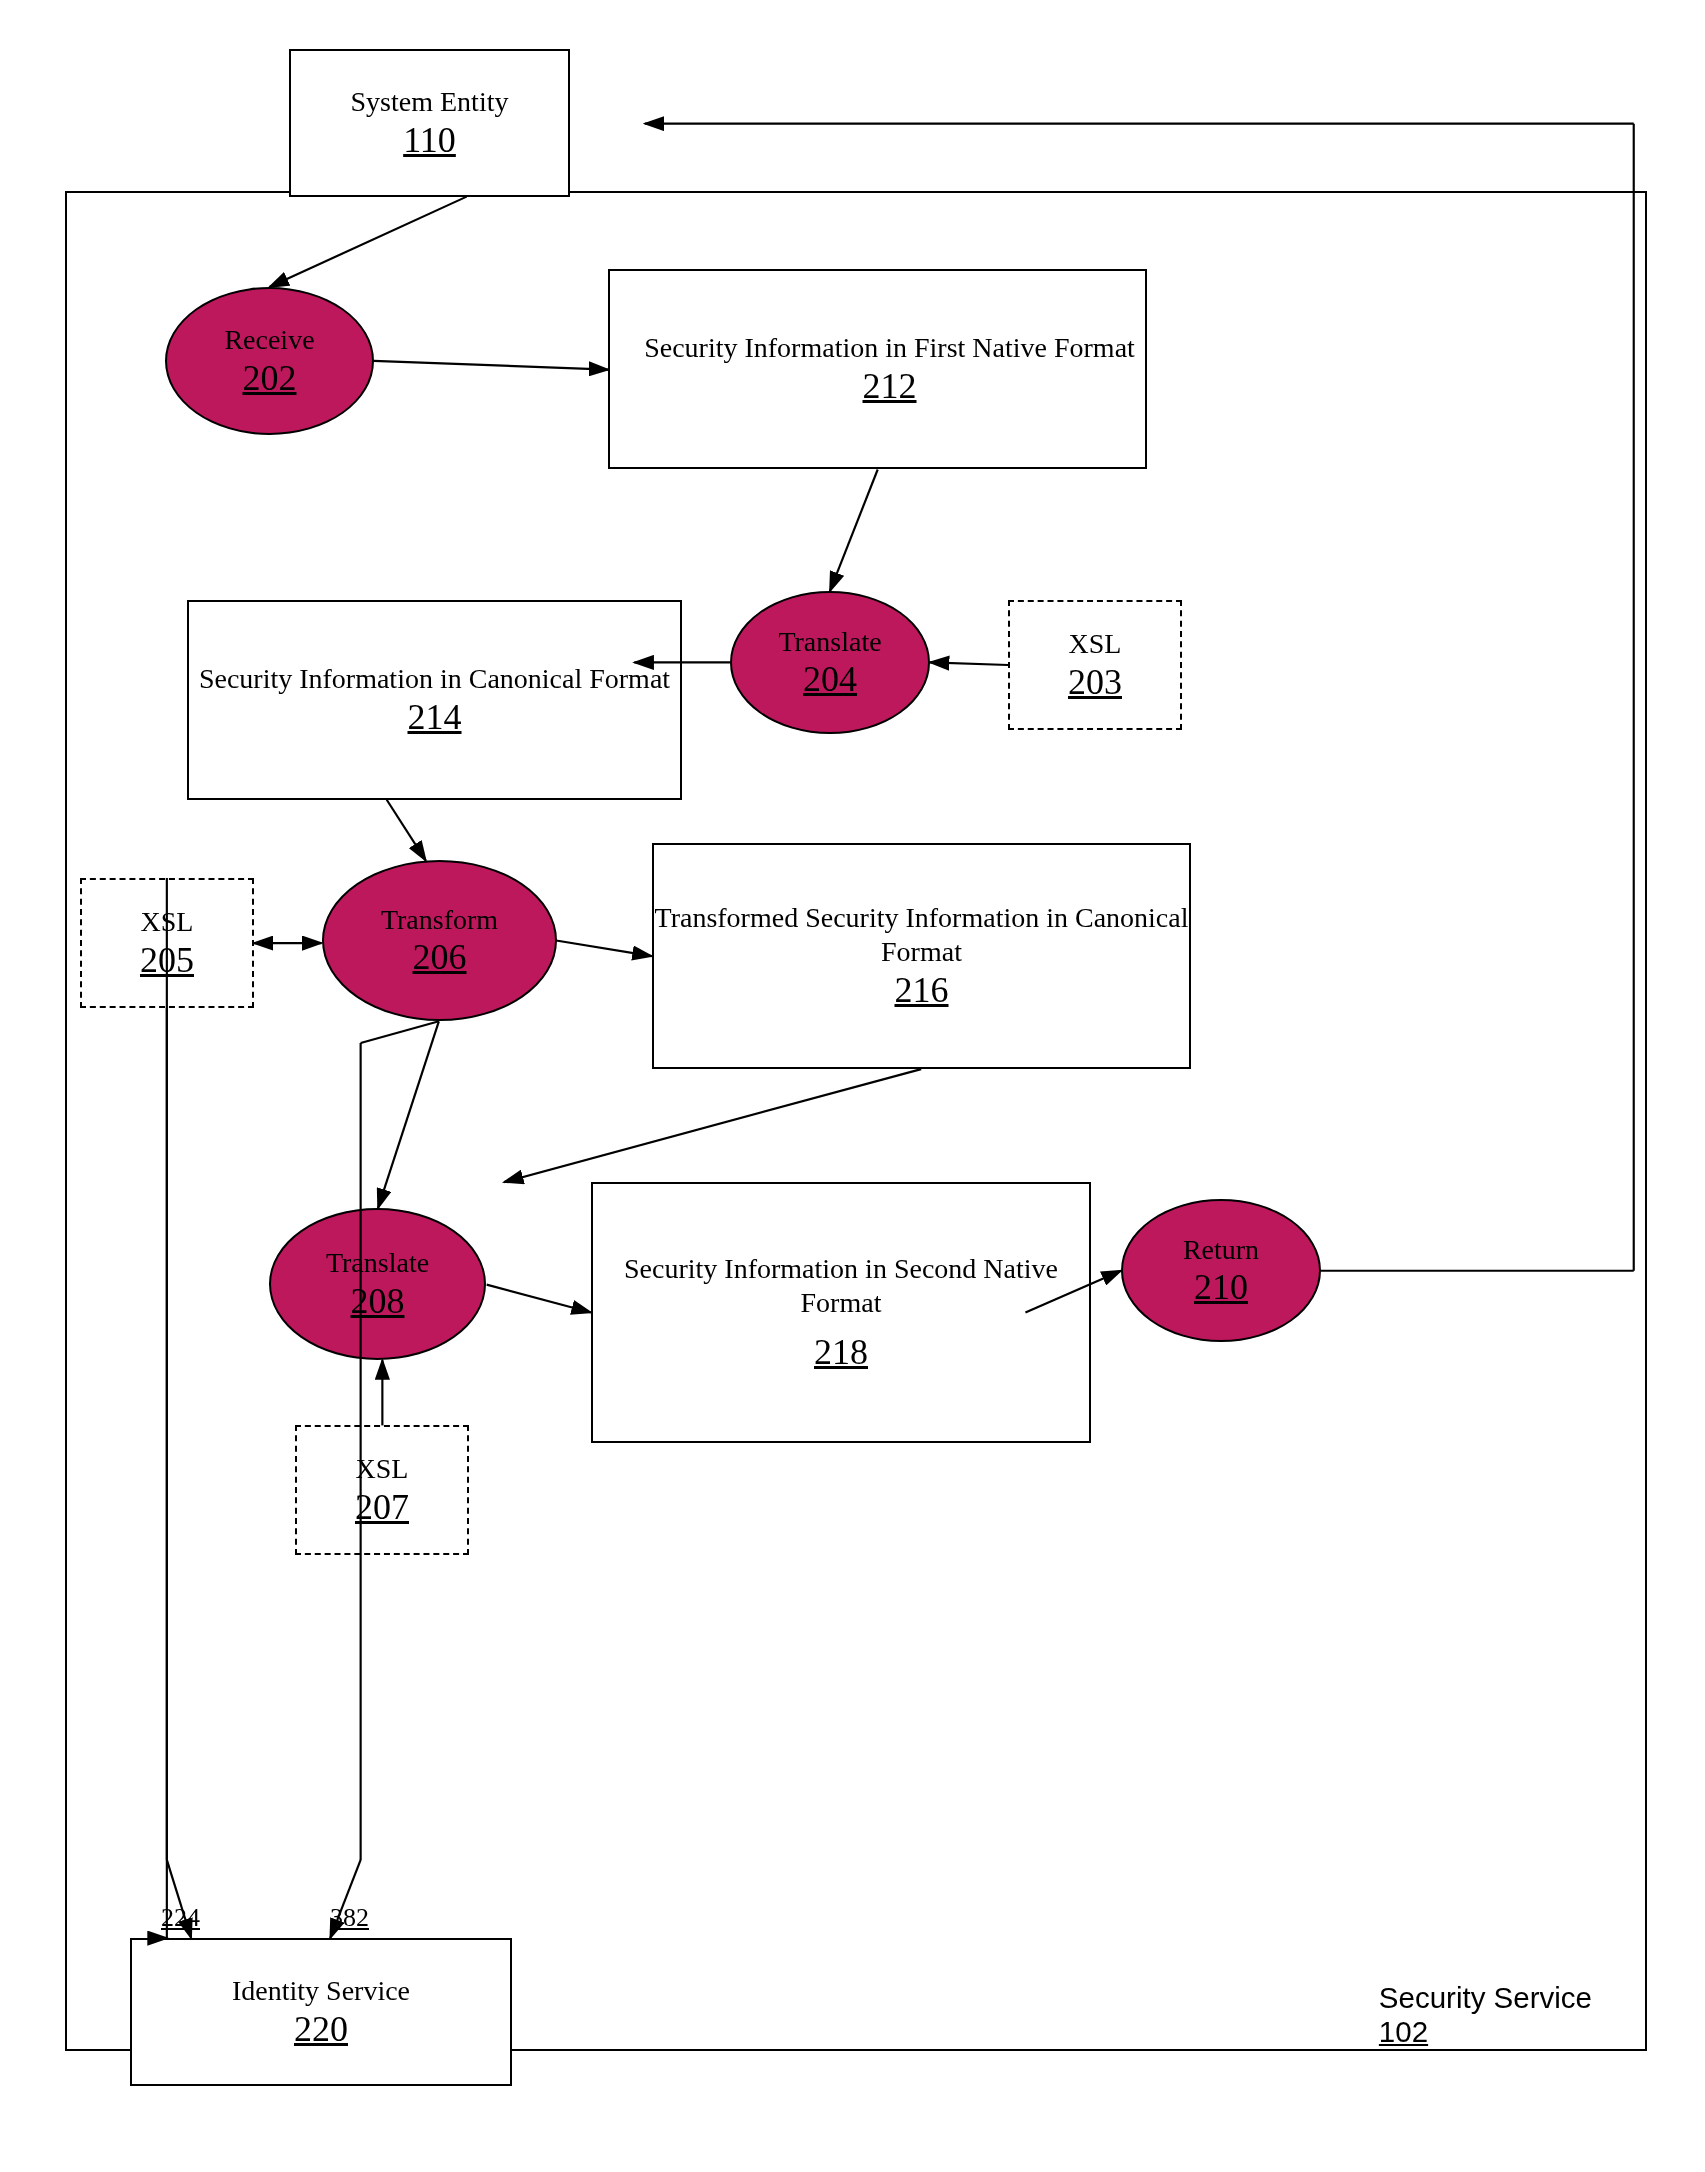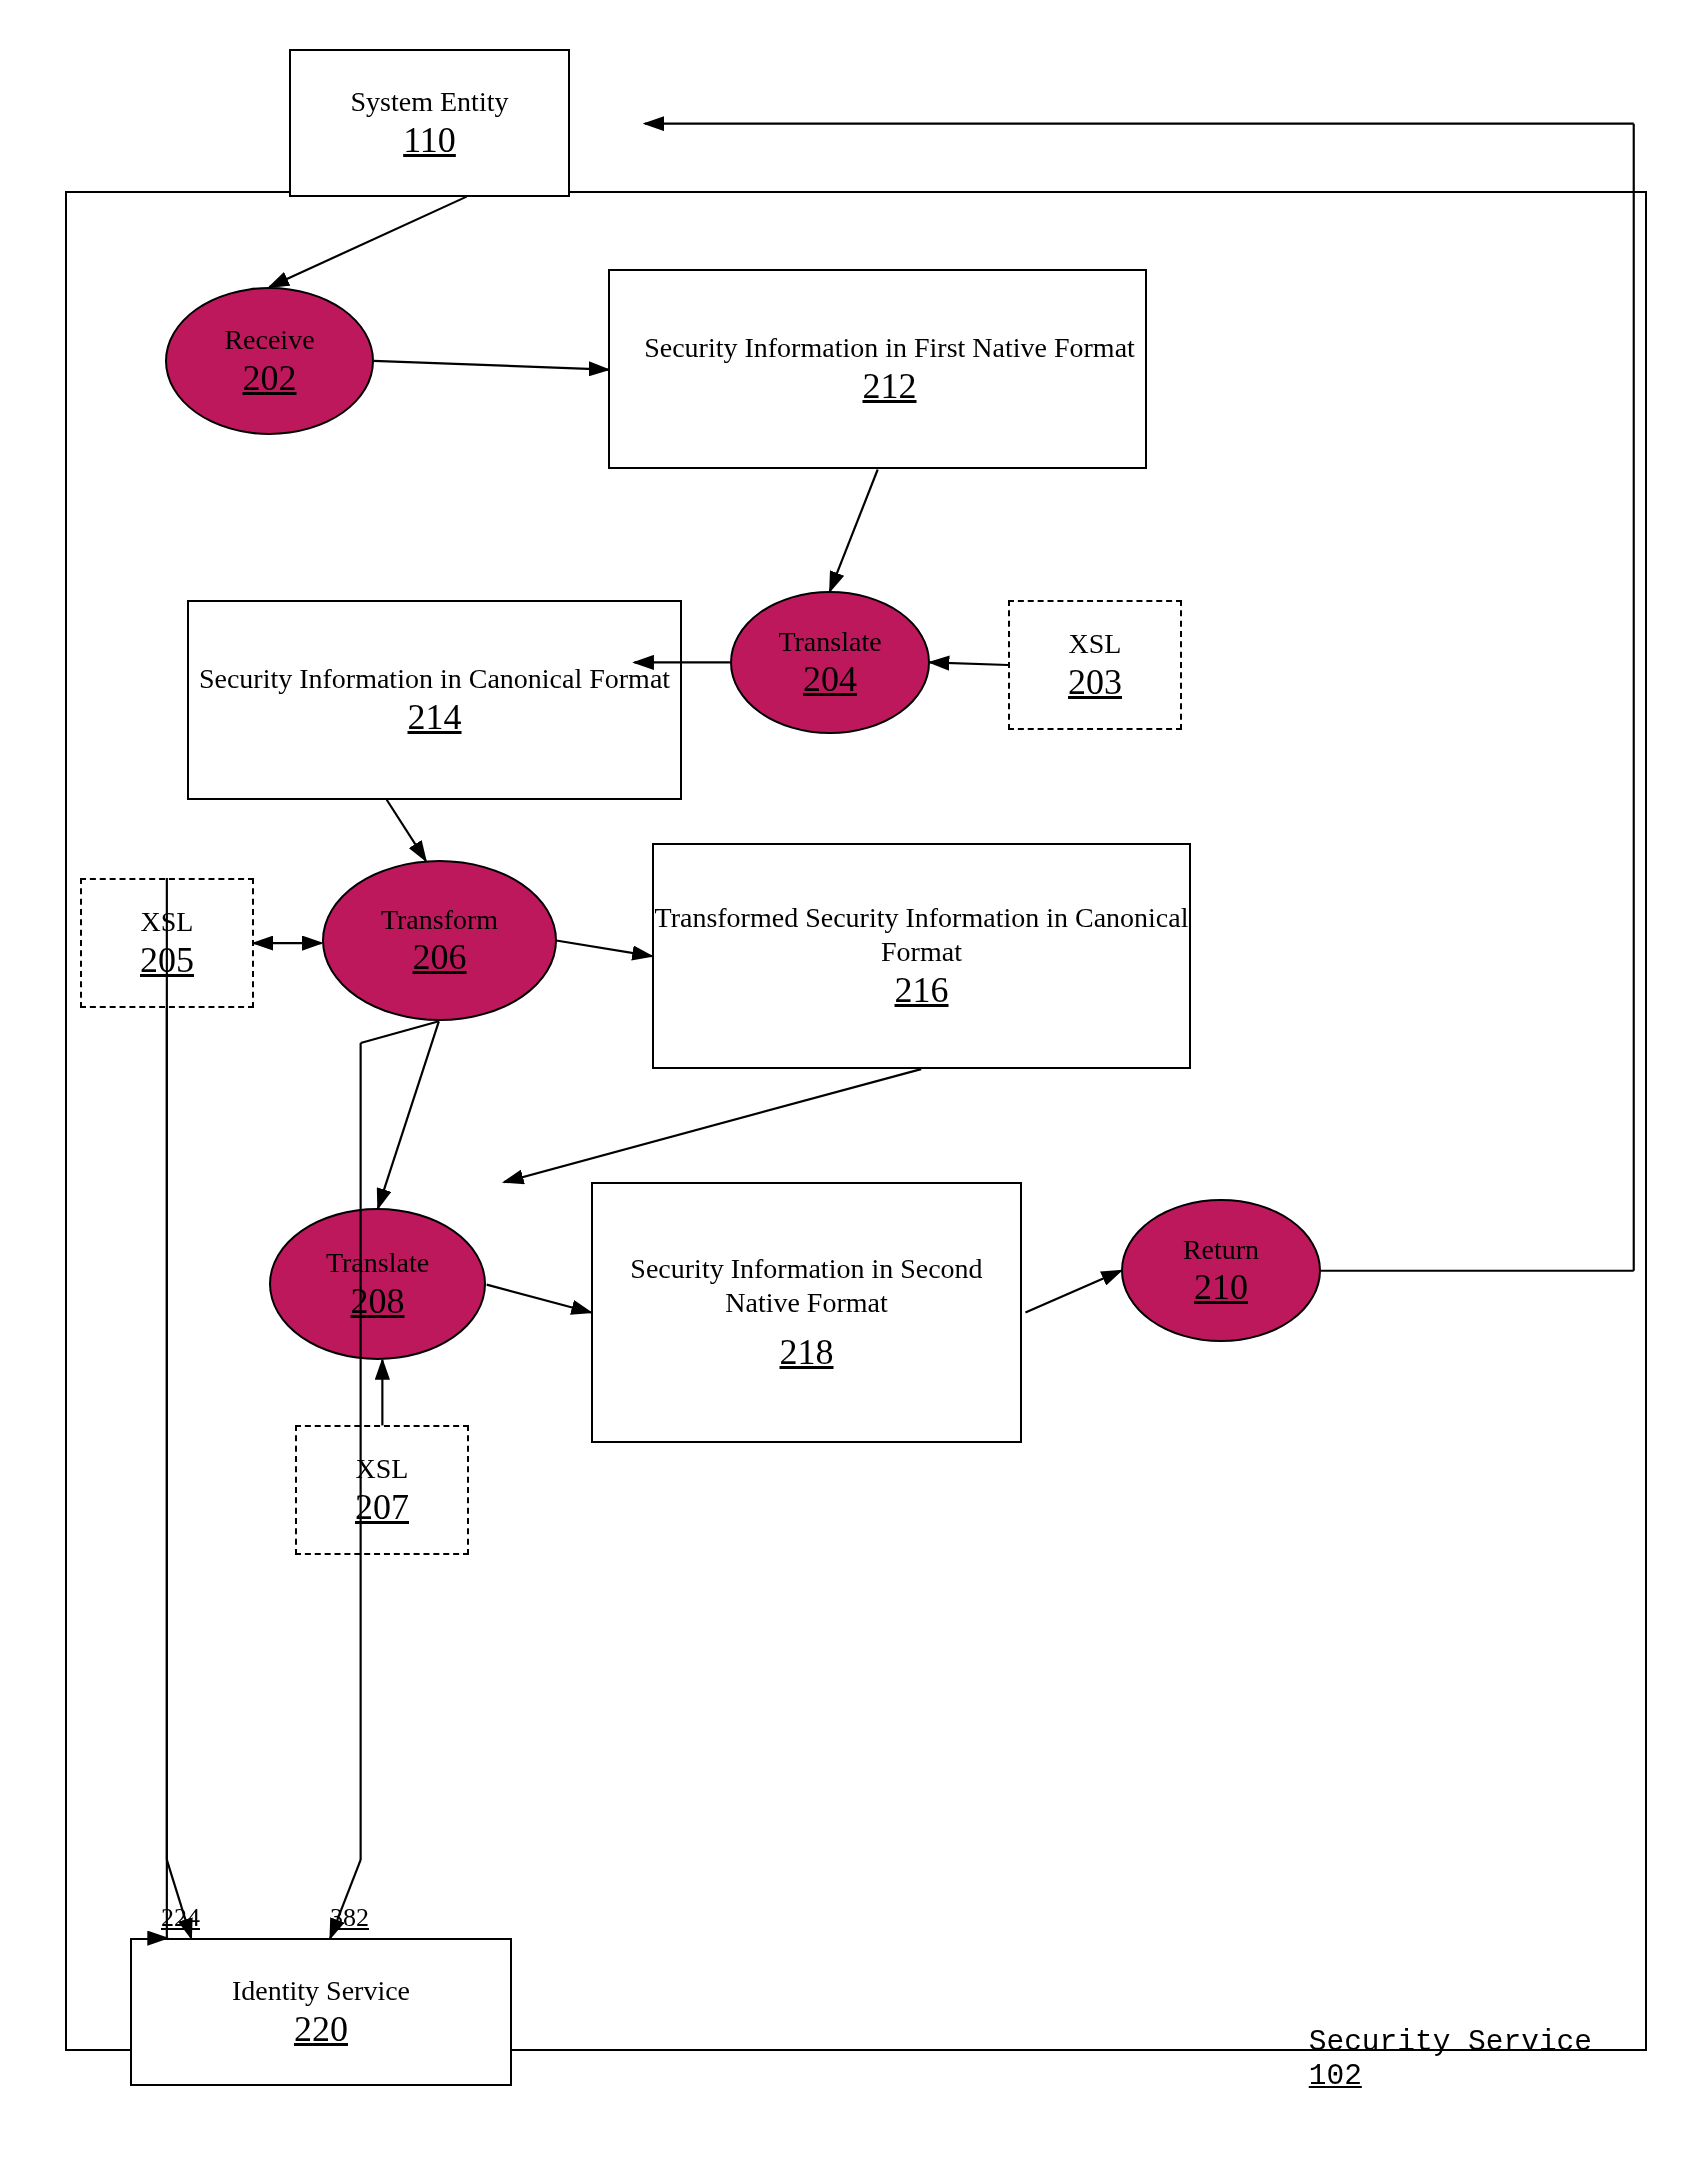--- a/index.html
+++ b/index.html
@@ -70,22 +70,21 @@
     
     .security-service-box {
       position: absolute;
       border: 2.6px solid #000;
       background: transparent;
     }
 
     .corner-label {
       position: absolute;
       font-size: 26px;
-      font-family: Liberation Mono, monospace;
-      margin-top: 44px;
+      font-family: Liberation Sans, sans-serif;
     }
   </style>
 </head>
 <body>
 
 <div class="diagram-container">
 
   <div class="security-service-box" style="left:65px; top:191px; width:1582px; height:1860px;"></div>
   <div class="corner-label" style="right:113px; top:1981px;">
     <span style="font-size:29.5px;">Security Service</span><br>
@@ -135,21 +134,21 @@
   <div class="box-rect" style="left:652px; top:843px; width:539px; height:226px;">
     <span class="label-main">Transformed Security Information in Canonical Format</span>
     <span class="label-num">216</span>
   </div>
 
   <div class="box-ellipse" style="left:269px; top:1208px; width:217px; height:152px;">
     <span class="label-main">Translate</span>
     <span class="label-num">208</span>
   </div>
 
-  <div class="box-rect" style="left:591px; top:1182px; width:431px; height:261px;gap:12px;">
+  <div class="box-rect" style="left:591px; top:1182px; width:500px; height:261px;gap:12px;">
     <span class="label-main">Security Information in Second Native Format</span>
     <span class="label-num">218</span>
   </div>
 
   <div class="box-ellipse" style="left:1121px; top:1199px; width:200px; height:143px;">
     <span class="label-main">Return</span>
     <span class="label-num">210</span>
   </div>
 
   <div class="box-rect dashed" style="left:295px; top:1425px; width:174px; height:130px;">

